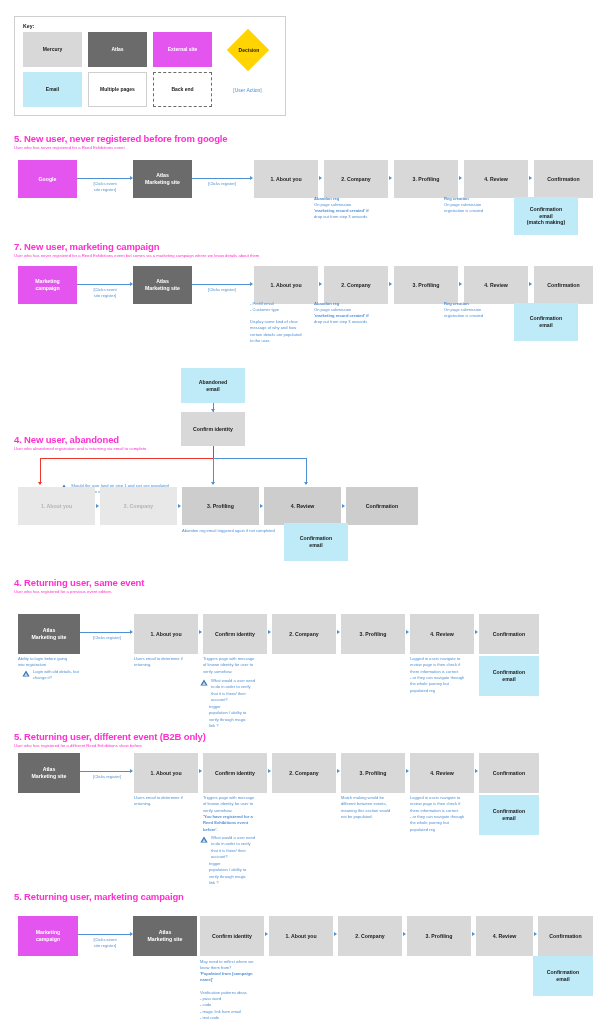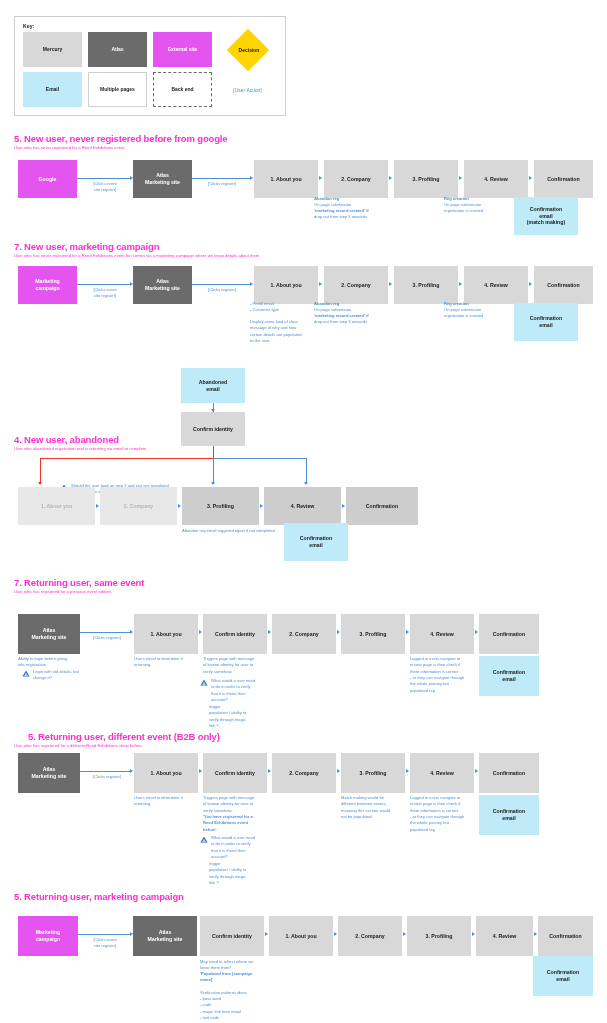--- a/index.html
+++ b/index.html
@@ -256,21 +256,21 @@
   <div class="arrow-r" style="left:260px; top:504px;"></div>
   <div class="node n-mercury-dark" style="left: 264px; top: 487px; width: 77px; height: 38px; white-space: pre-line;">4. Review</div>
   <div class="arrow-r" style="left:342px; top:504px;"></div>
   <div class="node n-mercury-dark" style="left: 346px; top: 487px; width: 72px; height: 38px; white-space: pre-line;">Confirmation</div>
 
   <div class="note" style="left: 182px; top: 528px; white-space: pre-line;">Abandon reg email triggered again if not completed</div>
 
   <div class="node n-email" style="left: 284px; top: 523px; width: 64px; height: 38px; white-space: pre-line;">Confirmation
 email</div>
 
-  <div class="sec-title" style="left:14px; top:577px;">7. Returning user, same event</div>
+  <div class="sec-title" style="left:14px; top:577px;">4. Returning user, same event</div>
   <div class="sec-sub" style="left:14px; top:589px;">User who has registered for a previous event edition.</div>
 
   <div class="node n-atlas" style="left: 18px; top: 614px; width: 62px; height: 40px; white-space: pre-line;">Atlas
 Marketing site</div>
   <div class="hline" style="left:80px; top:632px; width:50px;"></div>
   <div class="arrow-r" style="left:130px; top:630px;"></div>
   <div class="edge-label" style="left: 84px; top: 635px; width: 46px; white-space: pre-line;">[Clicks register]</div>
 
   <div class="node n-mercury" style="left: 134px; top: 614px; width: 64px; height: 40px; white-space: pre-line;">1. About you</div>
   <div class="arrow-r" style="left:199px; top:630px;"></div>
@@ -319,21 +319,21 @@
   <div class="note" style="left: 410px; top: 656px; white-space: pre-line;">Logged in users navigate to
 review page is then check if
 there information is correct
 - or they can navigate through
 the whole journey but
 populated reg</div>
 
   <div class="node n-email" style="left: 479px; top: 656px; width: 60px; height: 40px; white-space: pre-line;">Confirmation
 email</div>
 
-  <div class="sec-title" style="left:28px; top:731px;">5. Returning user, different event (B2B only)</div>
+  <div class="sec-title" style="left:14px; top:731px;">5. Returning user, different event (B2B only)</div>
   <div class="sec-sub" style="left:14px; top:743px;">User who has registered for a different Reed Exhibitions show before</div>
 
   <div class="node n-atlas" style="left: 18px; top: 753px; width: 62px; height: 40px; white-space: pre-line;">Atlas
 Marketing site</div>
   <div class="hline" style="left:80px; top:771px; width:50px;"></div>
   <div class="arrow-r" style="left:130px; top:769px;"></div>
   <div class="edge-label" style="left: 84px; top: 774px; width: 46px; white-space: pre-line;">[Clicks register]</div>
 
   <div class="node n-mercury" style="left: 134px; top: 753px; width: 64px; height: 40px; white-space: pre-line;">1. About you</div>
   <div class="arrow-r" style="left:199px; top:769px;"></div>

